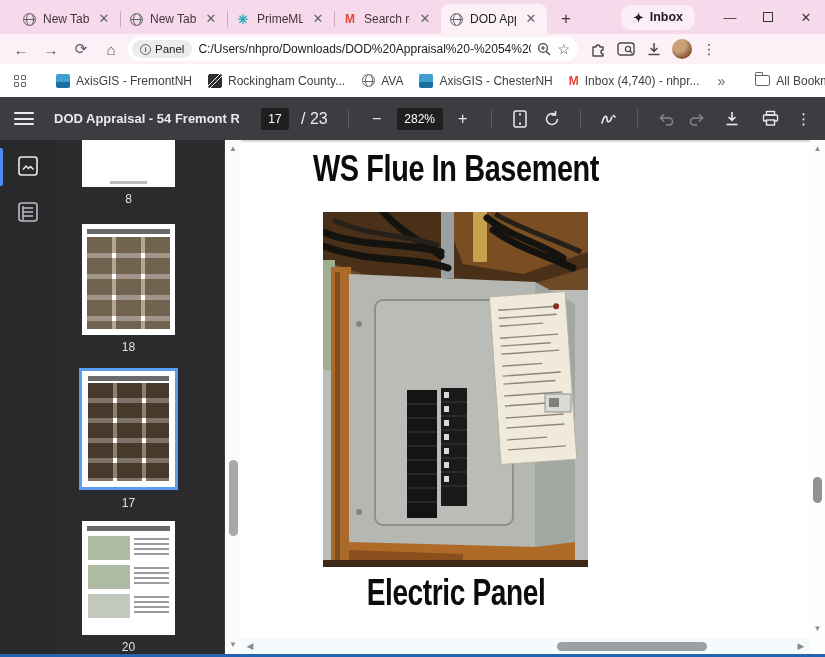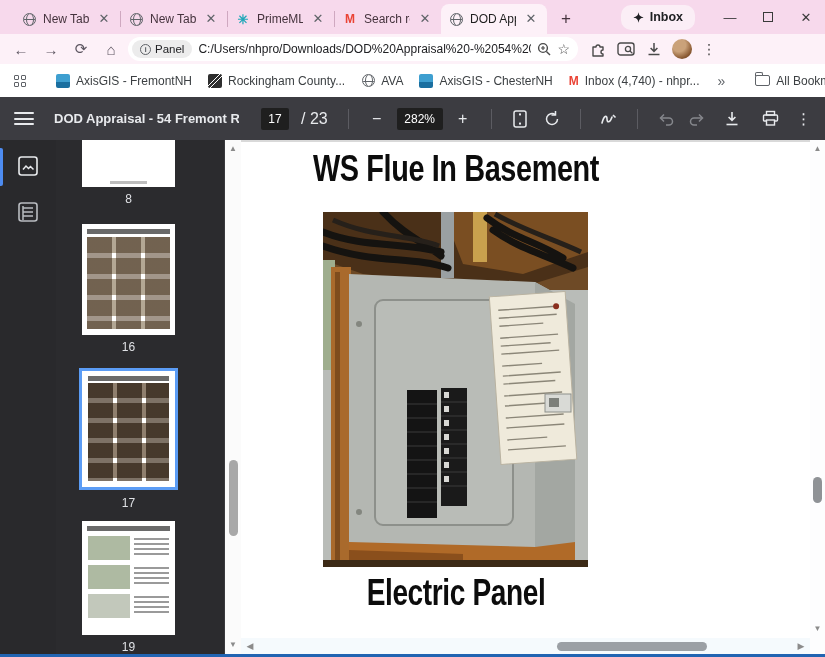--- a/index.html
+++ b/index.html
@@ -320,21 +320,21 @@
     <div class="thumbs">
       <div class="thumb" style="top:0; height:47px;">
         <div class="smudge"></div>
       </div>
       <div class="thumb-label" style="top:52px;">8</div>
 
       <div class="thumb" style="top:84px; height:111px;">
         <div class="thumb-hdr"></div>
         <div class="pgrid" style="height:92px;"></div>
       </div>
-      <div class="thumb-label" style="top:200px;">16</div>
+      <div class="thumb-label" style="top:200px;">18</div>
 
       <div class="thumb sel-thumb" style="top:228px; height:122px; left:23px; width:99px;">
         <div class="thumb-hdr" style="margin:3px 4px 2px;"></div>
         <div class="pgrid dark" style="height:98px; margin:2px 4px;"></div>
       </div>
       <div class="thumb-label" style="top:356px;">17</div>
 
       <div class="thumb" style="top:381px; height:114px;">
         <div class="thumb-hdr"></div>
         <div class="c-row">
@@ -343,21 +343,21 @@
           </div>
         <div class="c-row">
             <div class="c-photo"></div>
             <div class="c-lines"></div>
           </div>
         <div class="c-row">
             <div class="c-photo" style="background:#c2c8bb;"></div>
             <div class="c-lines"></div>
           </div>
       </div>
-      <div class="thumb-label" style="top:500px;">19</div>
+      <div class="thumb-label" style="top:500px;">20</div>
     </div>
 
     <div class="side-scroll">
       <div class="scroll-arrow" style="top:2px;">▲</div>
       <div class="side-thumb" style="top:320px; height:76px;"></div>
       <div class="scroll-arrow" style="bottom:2px;">▼</div>
     </div>
 
     <div class="viewport">
       <div class="doc-heading">WS Flue In Basement</div>

